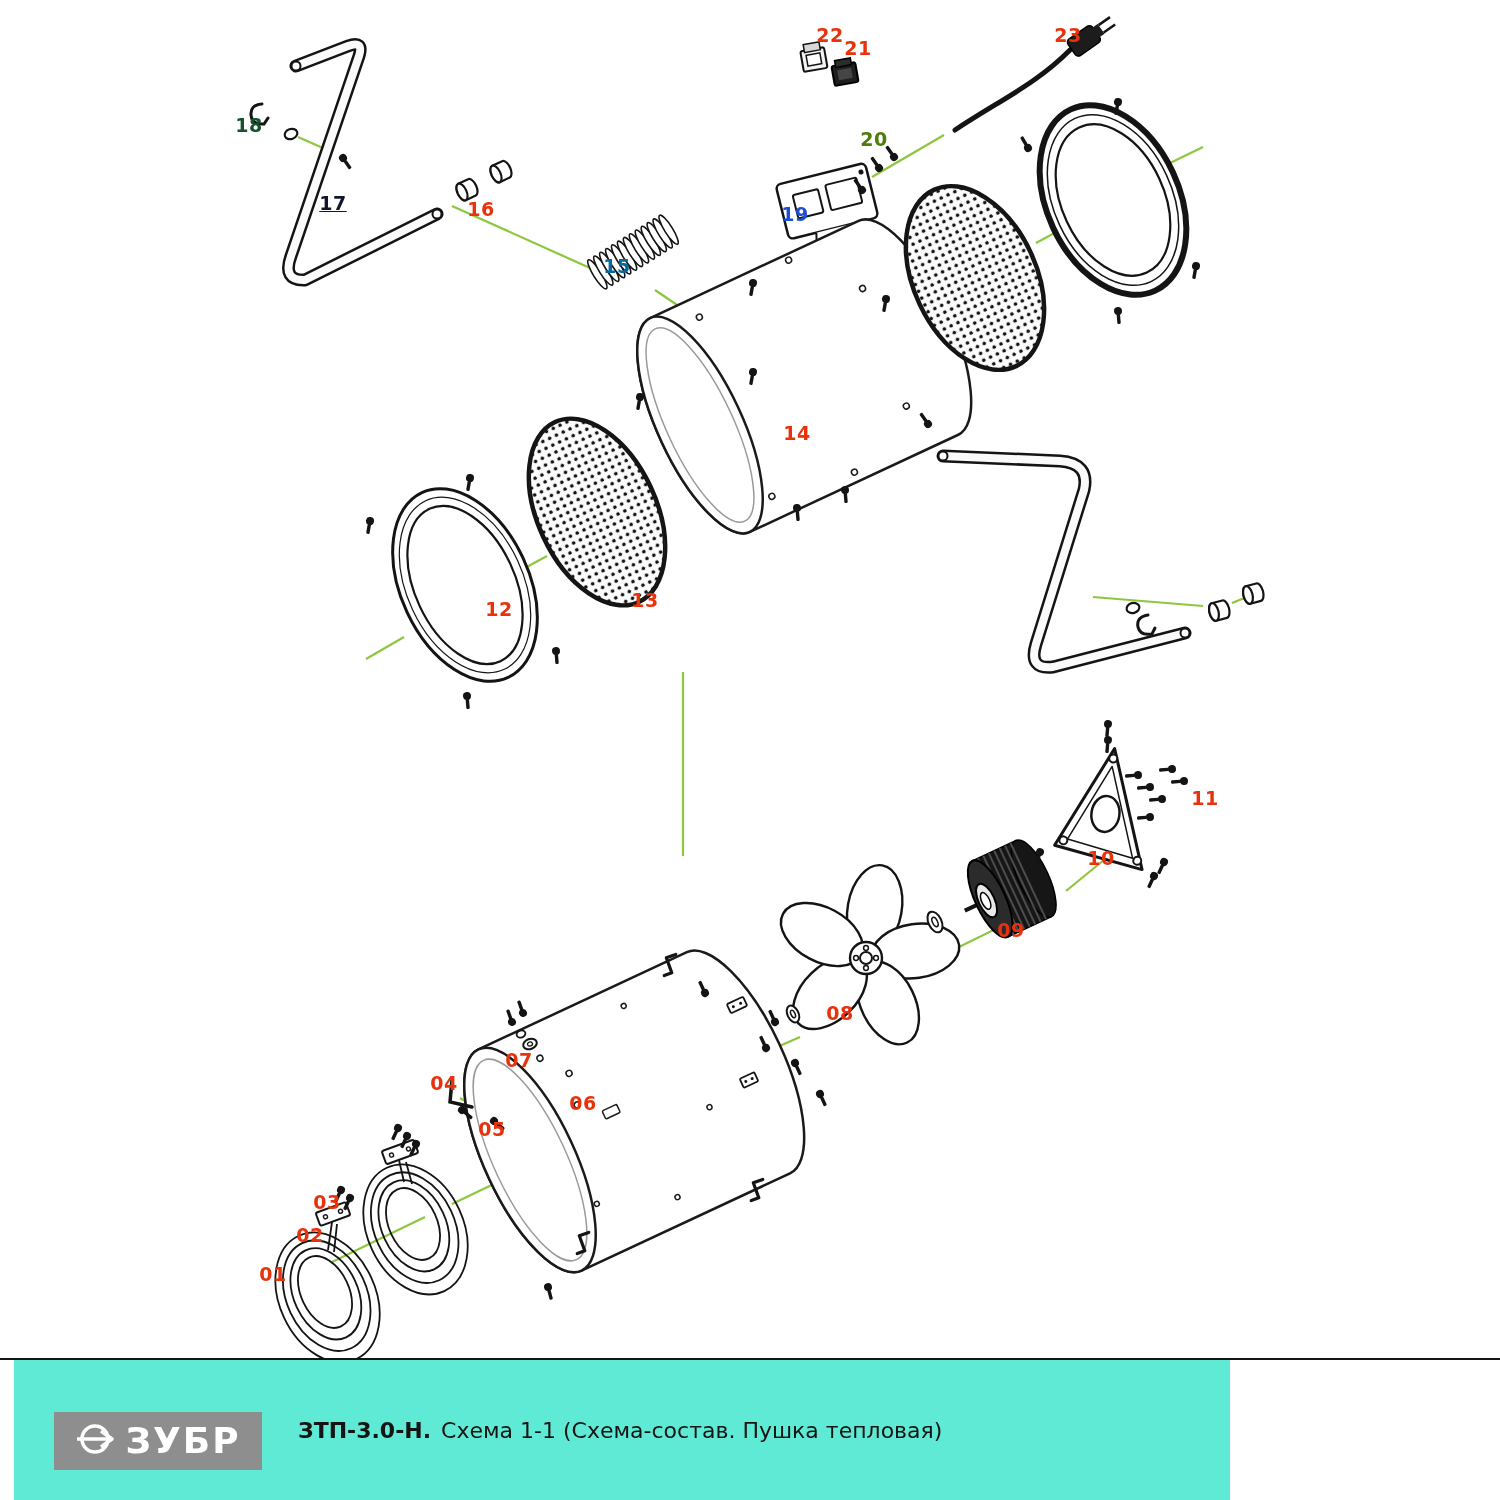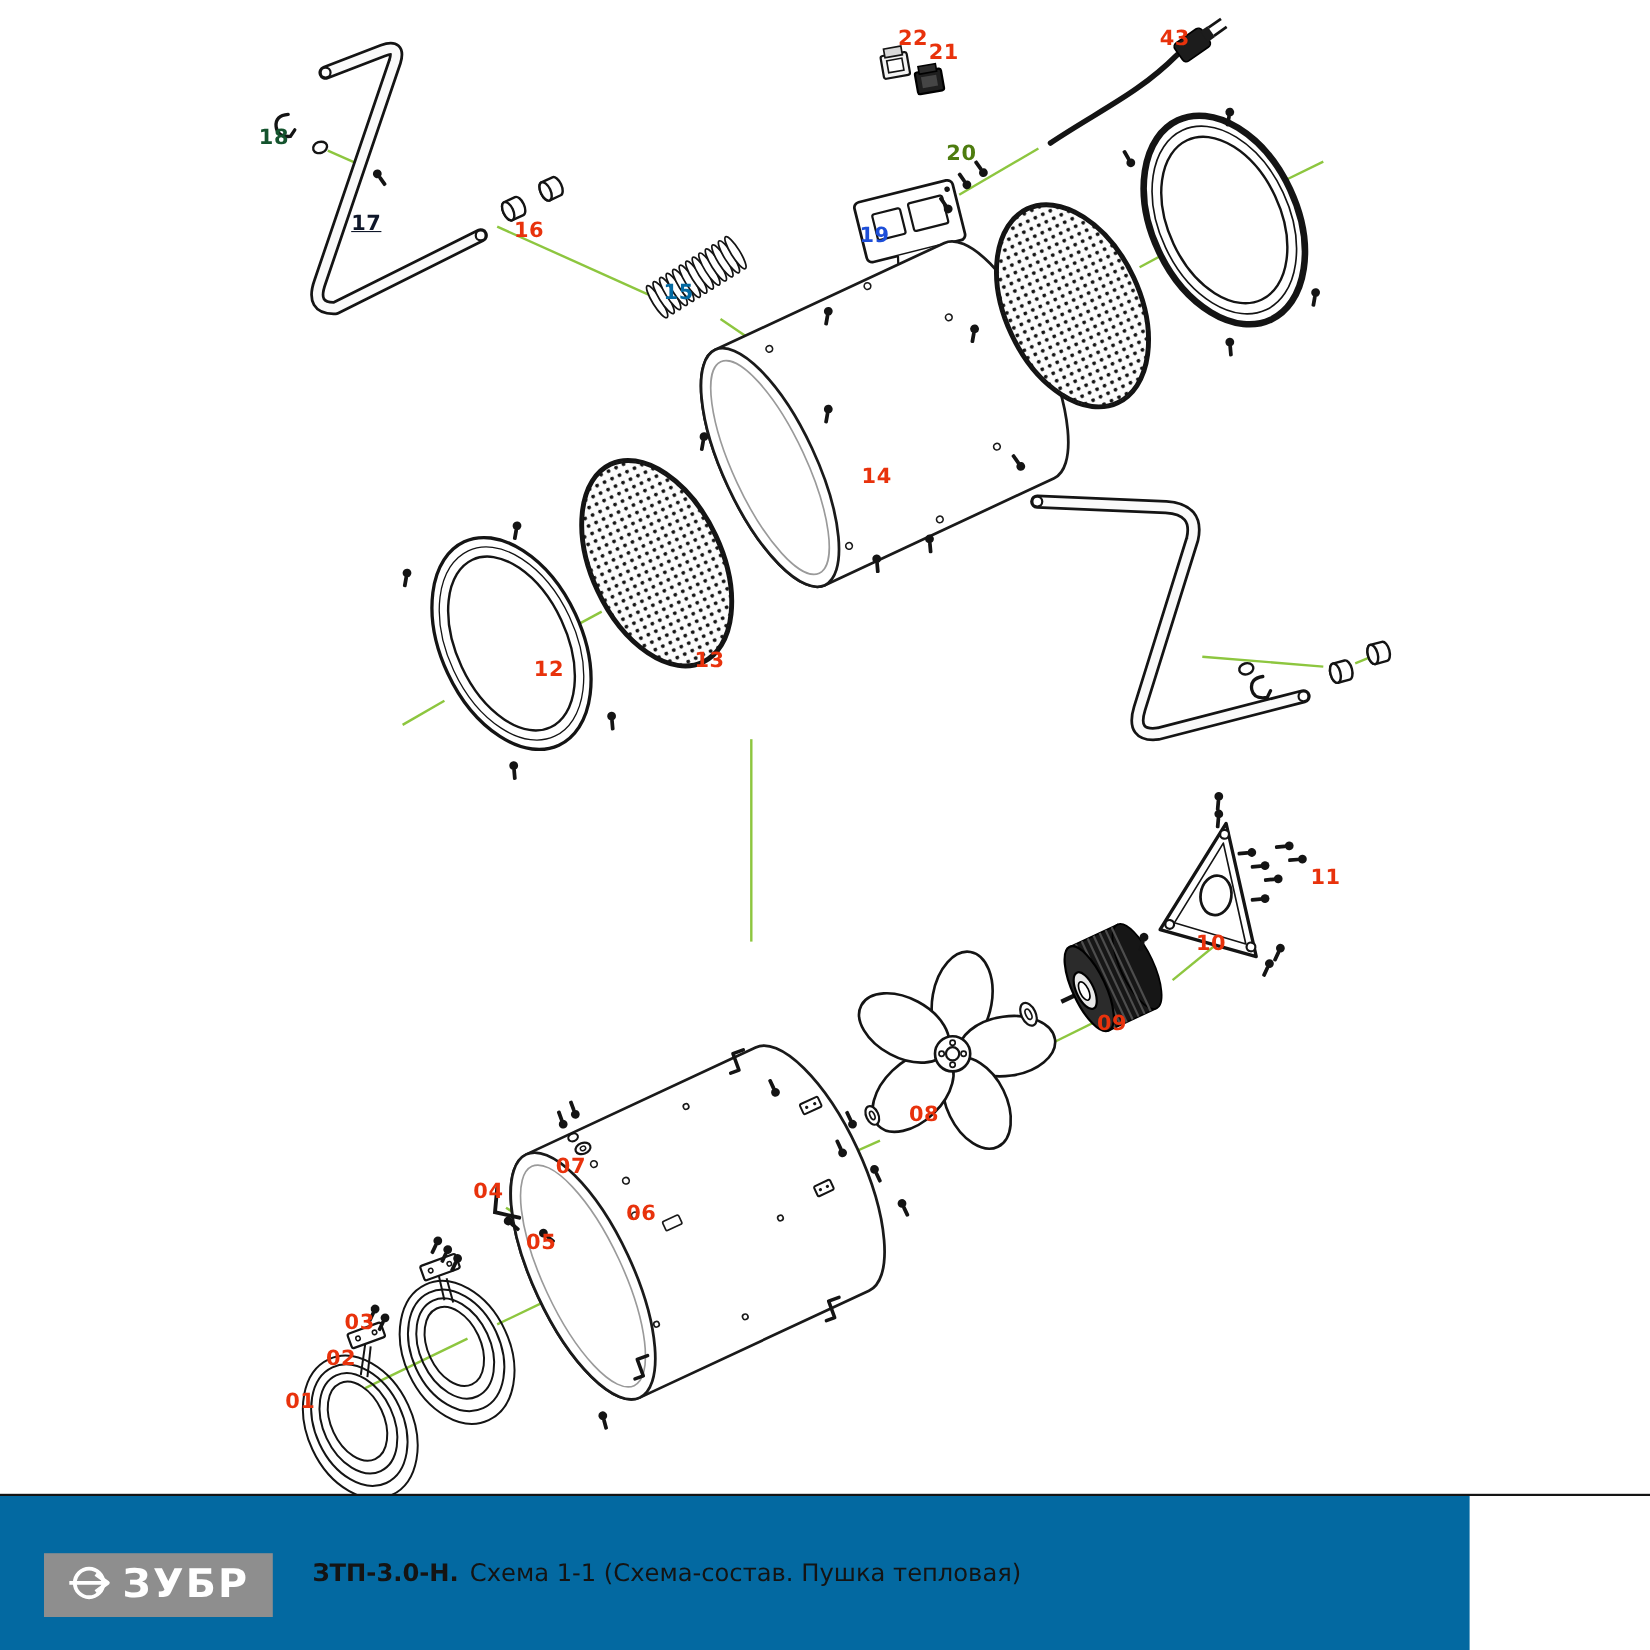--- a/index.html
+++ b/index.html
@@ -3,21 +3,21 @@
 <meta charset="utf-8">
 <style>
   * { box-sizing: border-box; }
   html,body { margin:0; padding:0; background:#fff; }
   body { font-family:"DejaVu Sans", sans-serif; }
   .page { position:relative; width:1500px; height:1500px; background:#ffffff; overflow:hidden; }
   .diagram-svg { position:absolute; left:0; top:0; }
   .labels { position:absolute; left:0; top:0; width:1500px; height:1360px; pointer-events:none; }
   .part-label { position:absolute; transform:translate(-50%,-50%); font-weight:bold; font-size:19px; letter-spacing:.5px; }
   .footer-rule { position:absolute; left:0; right:0; top:1358px; height:2px; background:#141414; }
-  .footer { position:absolute; left:0; top:1360px; width:1336px; height:140px; background:#0369a1; }
+  .footer { position:absolute; left:14px; top:1360px; width:1216px; height:140px; background:#5eead4; }
   .logo { position:absolute; left:40px; top:52px; width:208px; height:58px; background:#8e8e8e; display:flex; align-items:center; justify-content:center; gap:10px; }
   .logo-text { color:#ffffff; font-weight:bold; font-size:36px; letter-spacing:2px; line-height:1; }
   .caption { position:absolute; left:284px; top:58px; font-size:22px; color:#141414; white-space:nowrap; }
   .caption .model { font-weight:bold; margin-right:10px; }
 </style>
 </head>
 <body>
 
 <div class="page">
 
@@ -366,21 +366,21 @@
       <span class="part-label" style="left: 645px; top: 600px; color: rgb(232, 50, 12);">13</span>
       <span class="part-label" style="left: 797px; top: 433px; color: rgb(232, 50, 12);">14</span>
       <span class="part-label" style="left: 617px; top: 266px; color: #0369a1;">15</span>
       <span class="part-label" style="left: 481px; top: 209px; color: rgb(232, 50, 12);">16</span>
       <span class="part-label" style="left: 333px; top: 203px; color: #0f172a; text-decoration: underline;">17</span>
       <span class="part-label" style="left: 249px; top: 125px; color: #14532d;">18</span>
       <span class="part-label" style="left: 795px; top: 214px; color: #1d4ed8;">19</span>
       <span class="part-label" style="left: 874px; top: 139px; color: #4d7c0f;">20</span>
       <span class="part-label" style="left: 858px; top: 48px; color: rgb(232, 50, 12);">21</span>
       <span class="part-label" style="left: 830px; top: 35px; color: rgb(232, 50, 12);">22</span>
-      <span class="part-label" style="left: 1068px; top: 35px; color: rgb(232, 50, 12);">43</span>
+      <span class="part-label" style="left: 1068px; top: 35px; color: rgb(232, 50, 12);">23</span>
     </div>
 
   <div class="footer-rule"></div>
 
   <div class="footer">
     <div class="logo">
       <span class="logo-emblem">
         <svg width="40" height="40" viewBox="0 0 40 40">
           <circle cx="20" cy="20" r="13" stroke="#ffffff" stroke-width="3.5" fill="none"></circle>
           <path d="M 2,20 H 33" stroke="#ffffff" stroke-width="3.5" fill="none"></path>

